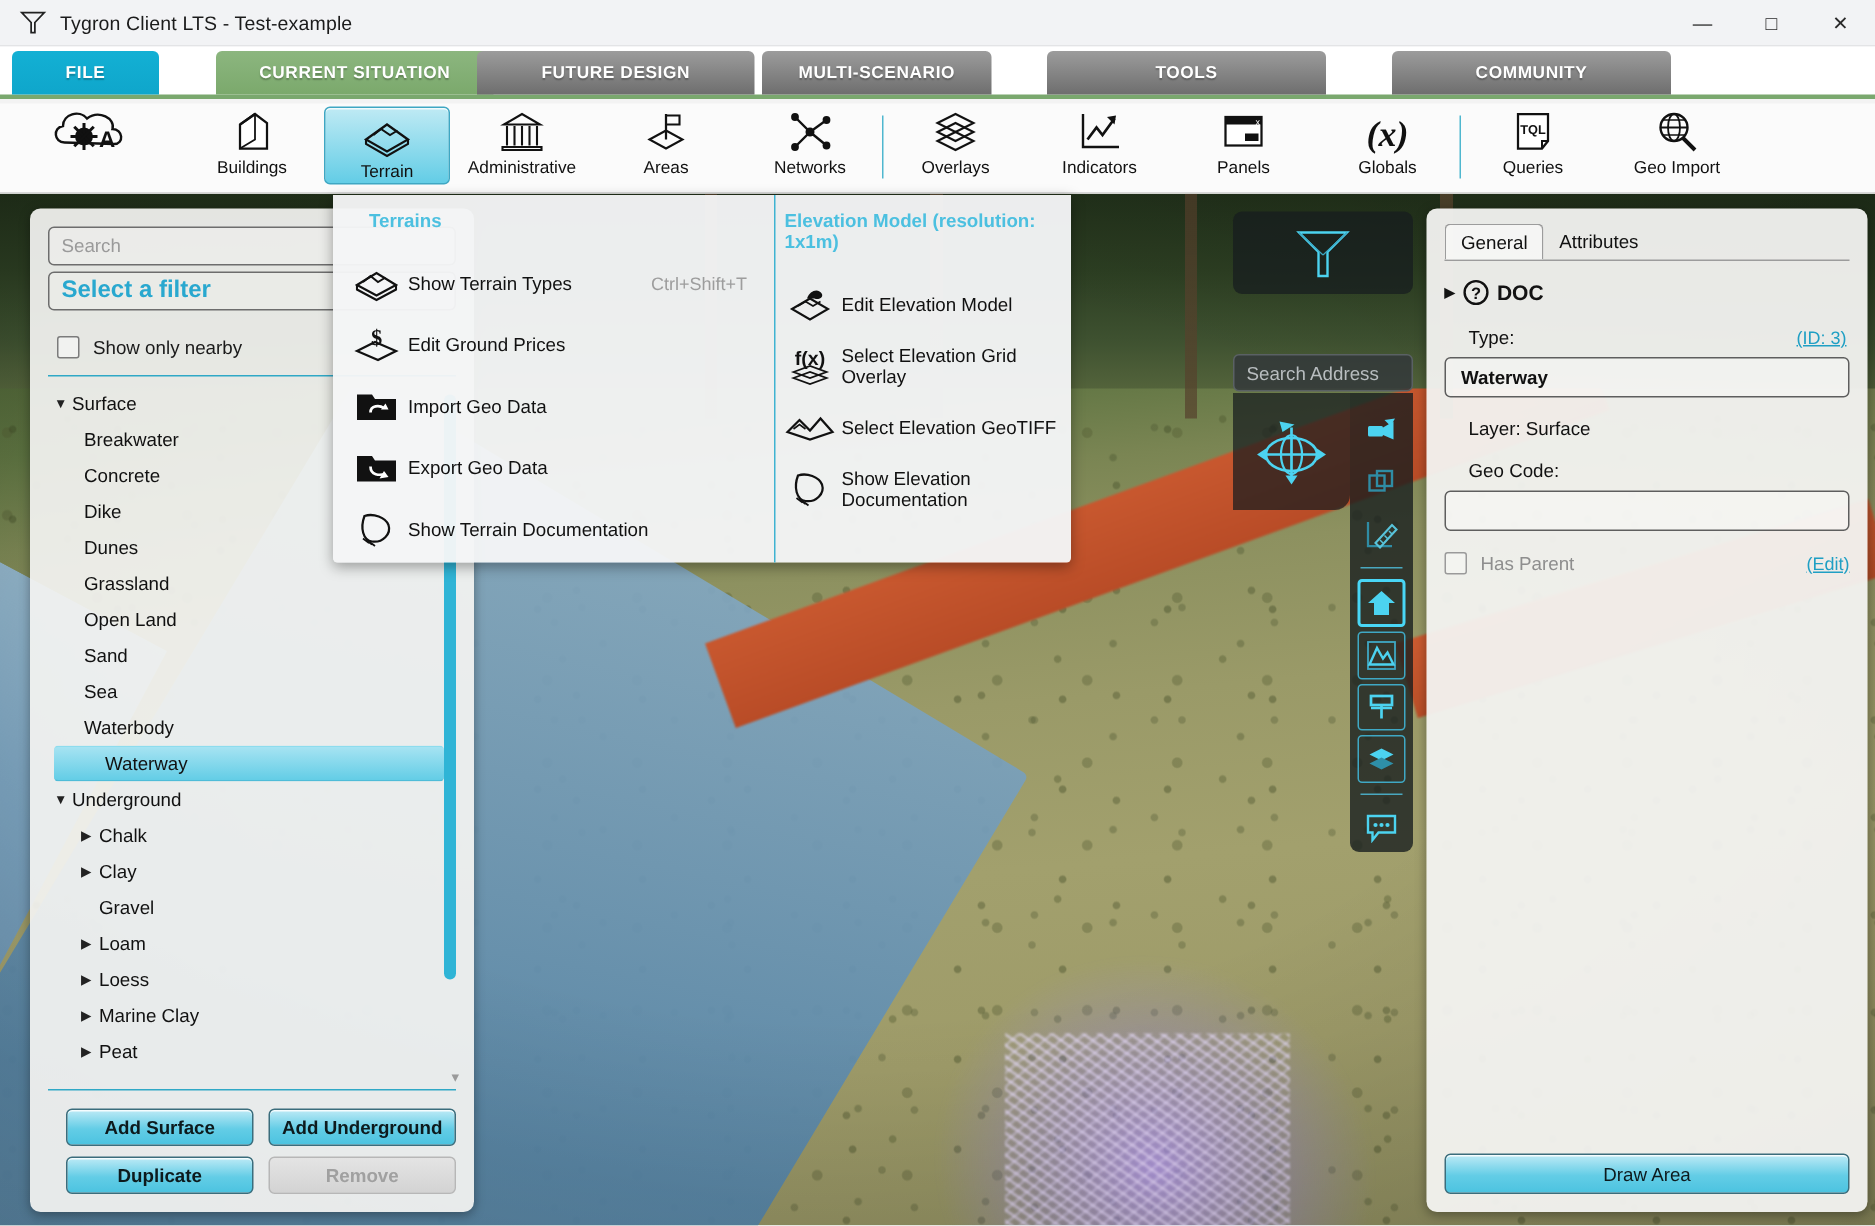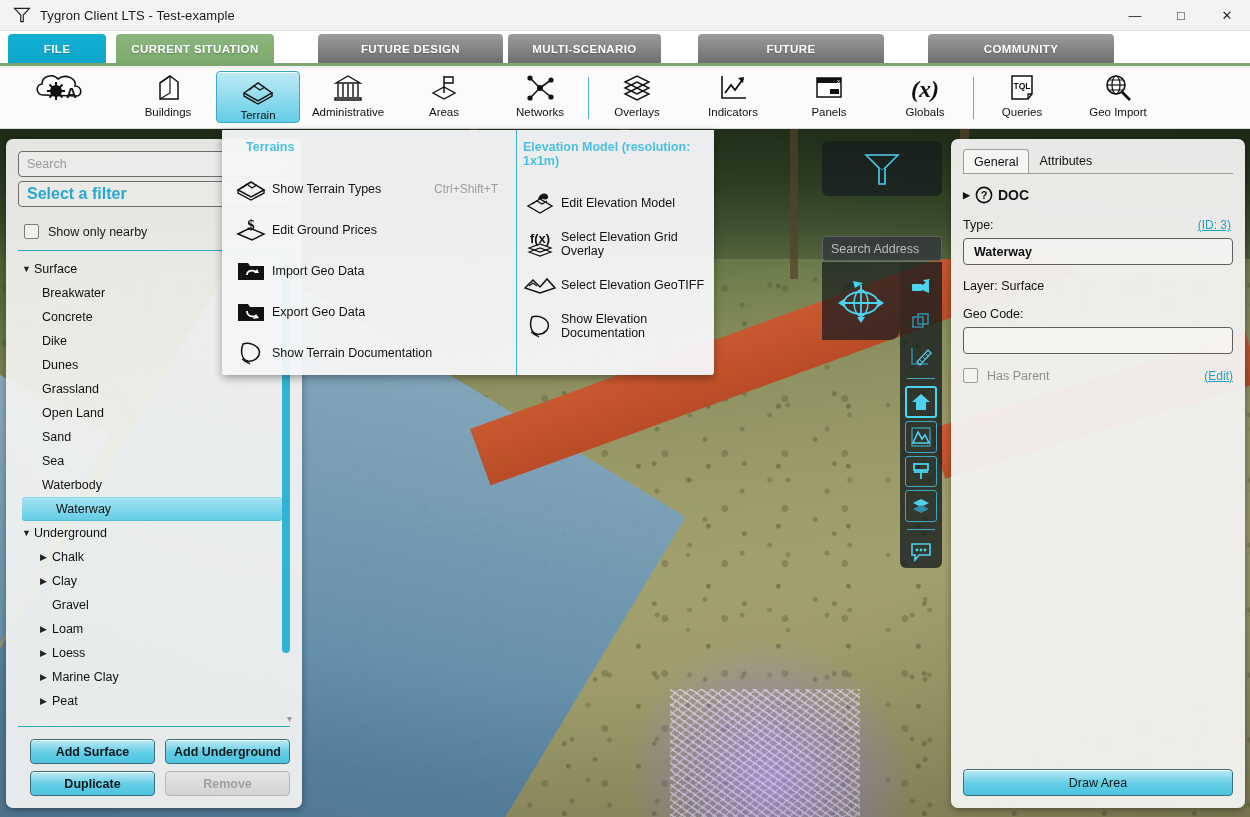--- a/index.html
+++ b/index.html
@@ -151,21 +151,21 @@
     transform:rotate(-17deg); transform-origin:0 0;
     filter:blur(.6px);
   }
   #viewport .vignette{
     position:absolute; inset:0;
     background:radial-gradient(ellipse at 45% 45%, rgba(0,0,0,0) 45%, rgba(0,0,0,.18) 100%);
   }
 
   
   #leftpanel{
-    position:absolute; left:6px; top:139px; width:296px; height:669px;
+    position:absolute; left:20px; top:139px; width:296px; height:669px;
     background:rgba(243,243,241,.93);
     border-radius:7px;
     box-shadow:0 2px 7px rgba(0,0,0,.35);
     z-index:10;
     display:flex; flex-direction:column;
   }
   #leftpanel .topfields{ padding:12px 12px 0 12px; }
   .searchbox{
     width:100%; height:26px; border:1px solid #6d6d6d; border-radius:4px;
     background:rgba(255,255,255,.25);
@@ -311,21 +311,21 @@
   }
   .rptab.active{
     border:1px solid #9c9c9c; border-bottom:none; border-radius:4px 4px 0 0;
     background:rgba(255,255,255,.55);
   }
   #rptabline{ height:1px; background:#9c9c9c; margin:0 12px; }
   .docrow{
     display:flex; align-items:center; gap:5px;
     padding:12px 0 0 12px; font-size:14px; font-weight:bold; color:#131313;
   }
-  .rplabel{ font-size:12.5px; color:#111; padding:14px 0 0 12px; }
+  .rplabel{ font-size:12.5px; color:#111; padding:14px 0 0 28px; }
   .rpfield{
     margin:6px 12px 0 12px; height:27px; border:1px solid #5e5e5e; border-radius:4px;
     background:rgba(255,255,255,.35);
     display:flex; align-items:center; padding-left:10px;
     font-size:12.5px; font-weight:bold; color:#111;
   }
   .rpfield.empty{ font-weight:normal; }
   .idlink{
     position:absolute; right:14px; font-size:12px; color:#1f9fc4;
     text-decoration:underline; cursor:pointer;
@@ -359,24 +359,24 @@
   <div class="ttl">Tygron Client LTS - Test-example</div>
   <div id="wincontrols">
     <div>—</div>
     <div>□</div>
     <div class="closebtn">✕</div>
   </div>
 </div>
 
 <div id="tabbar">
   <div class="tab file" style="left:8px;width:98px;">FILE</div>
-  <div class="tab active" style="left:116px;width:158px;">CURRENT SITUATION</div>
+  <div class="tab active" style="left:144px;width:185px;">CURRENT SITUATION</div>
   <div class="tab inactive" style="left:318px;width:185px;">FUTURE DESIGN</div>
   <div class="tab inactive" style="left:508px;width:153px;">MULTI-SCENARIO</div>
-  <div class="tab inactive" style="left:698px;width:186px;">FUTURE</div>
+  <div class="tab inactive" style="left:698px;width:186px;">TOOLS</div>
   <div class="tab inactive" style="left:928px;width:186px;">COMMUNITY</div>
 </div>
 
 <div id="ribbon">
 
   <div class="ribitem logoitem">
     <span class="ico">
       <svg width="54" height="34" viewBox="0 0 54 34">
         <path d="M10 24 C3 24 2 14 9 13 C9 5 20 2 25 8 C33 2 44 8 42 15 C49 15 50 25 43 25 Z" fill="none" stroke="#111" stroke-width="1.6"></path>
         <circle cx="23" cy="20" r="6" fill="#111"></circle>

